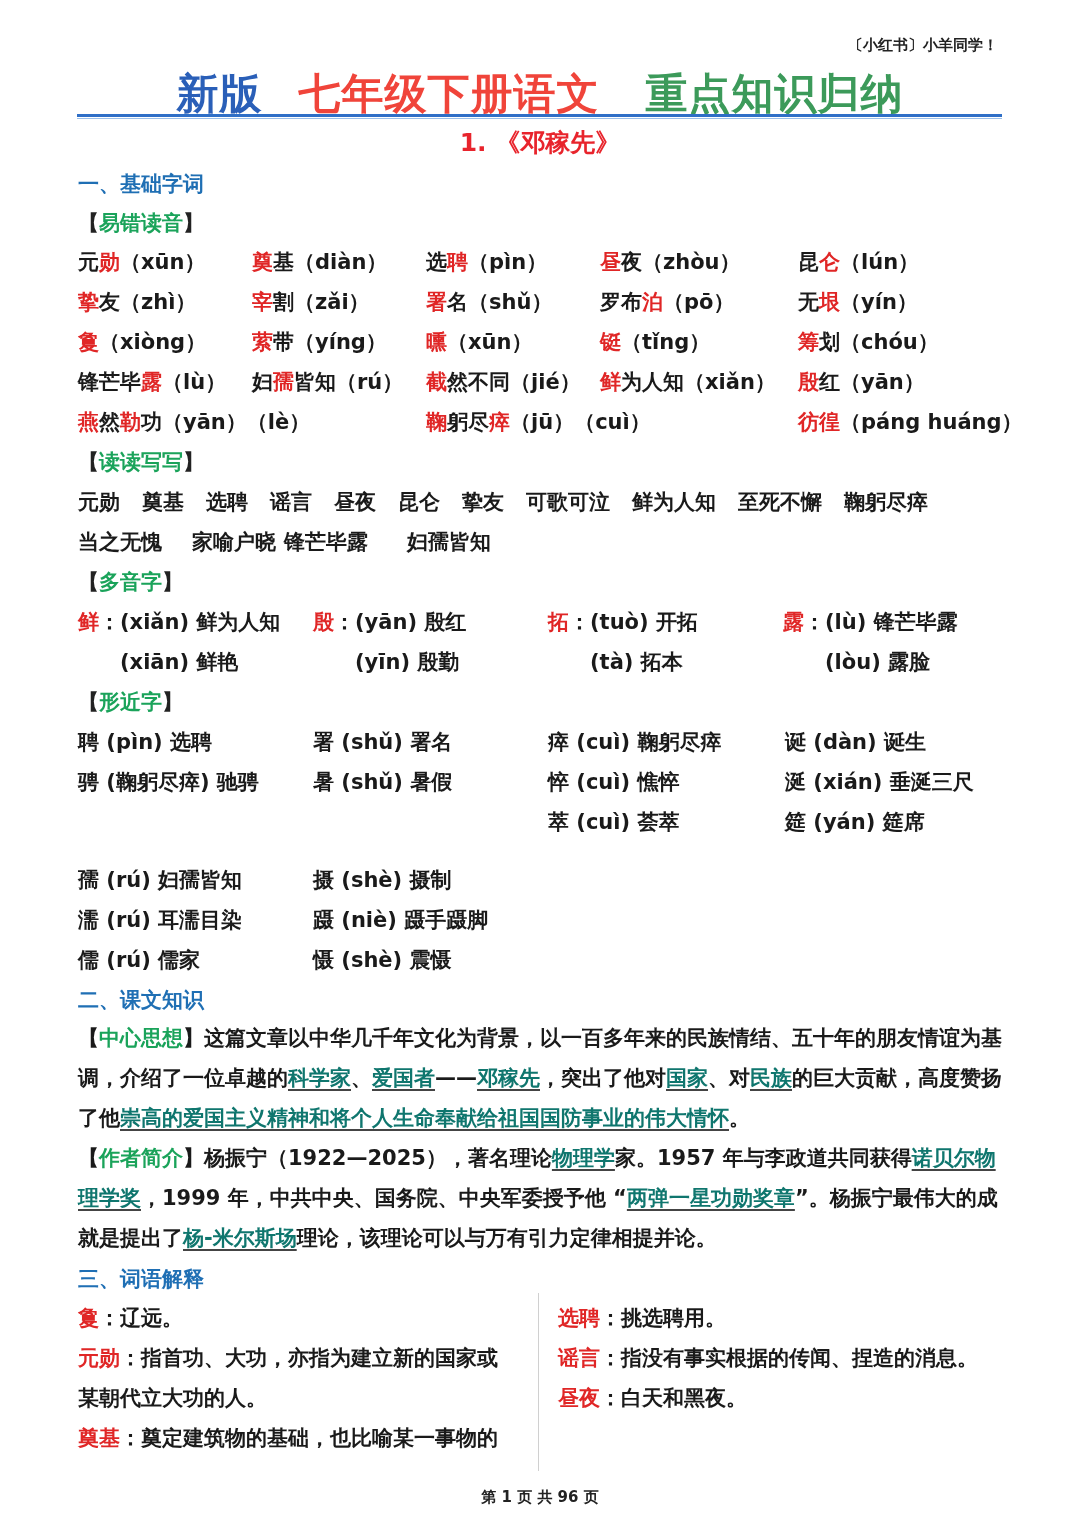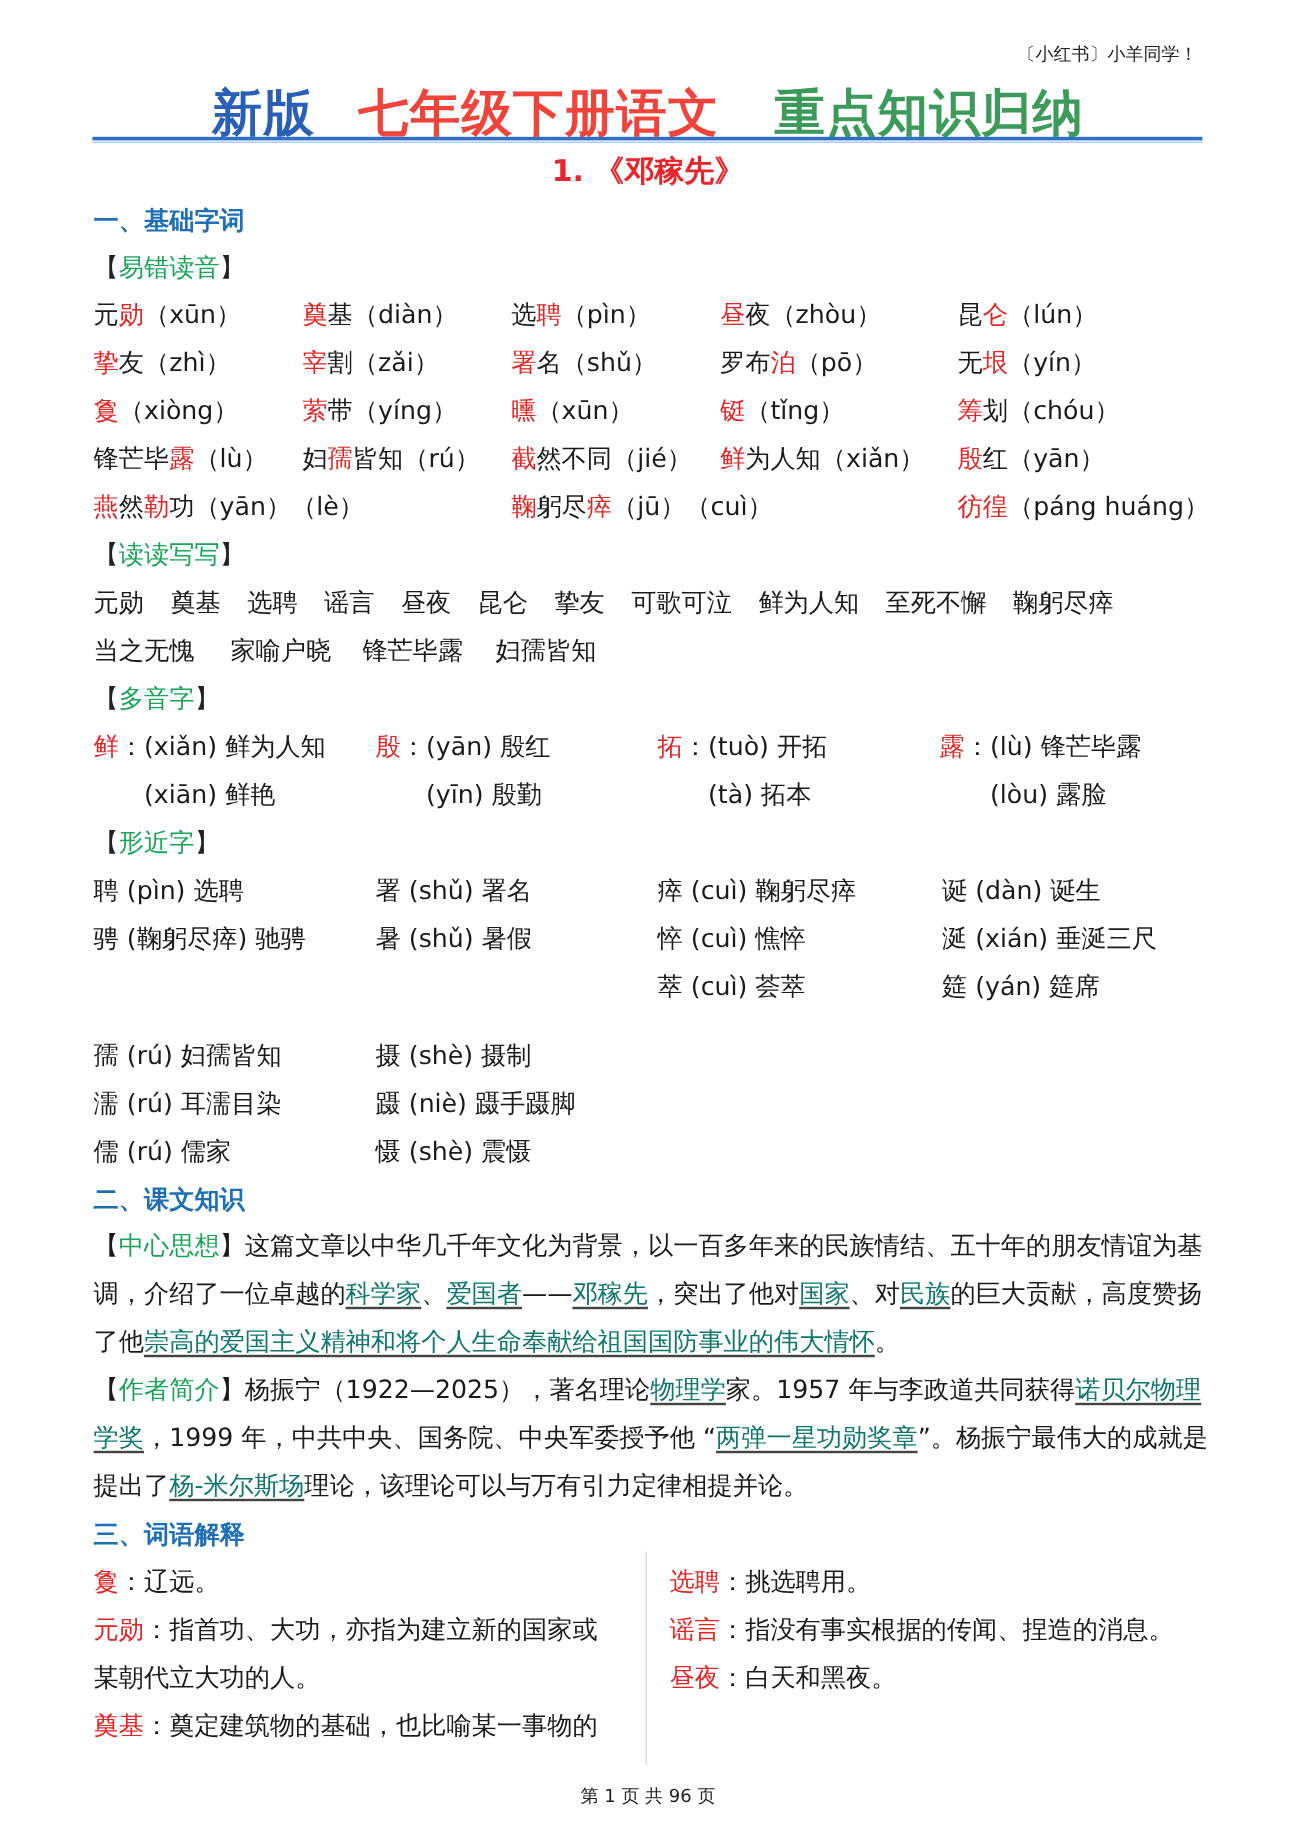--- a/index.html
+++ b/index.html
@@ -1,18 +1,18 @@
 <!DOCTYPE html>
 <html><head>
 <meta charset="utf-8">
 <style>
   html, body { margin:0; padding:0; background:#ffffff; }
   body { width:1080px; height:1527px; position:relative; overflow:hidden;
          font-family:"DejaVu Sans","Liberation Sans",sans-serif; color:#1a1a1a; }
-  .abs { position:absolute; }
+  .abs { position:absolute;font-weight:bold; }
   .watermark { right:82px; top:36px; font-size:15px; color:#222; }
   .title { left:0; width:1080px; top:66px; text-align:center; font-size:42px; font-weight:bold; letter-spacing:1px; white-space:nowrap; }
   .title span { display:inline-block; }
   .t1 { color:#2a5fb8; margin-right:36px;font-family:Liberation Mono, monospace; }
   .t2 { color:#f0443a; margin-right:46px; }
   .t3 { color:#3c9a5a; }
   .rule { left:77px; width:925px; top:114px; height:3px; background:#2f6fc7; }
   .rule2 { left:77px; width:925px; top:118px; height:1px; background:#9cc0ea; }
   .subtitle { left:0; width:1080px; top:126px; text-align:center; font-size:25px; color:#e8242c; font-weight:bold; }
   .sec { left:78px; font-size:21px; font-weight:bold; color:#1f6fb4; }
@@ -76,21 +76,21 @@
   </div>
 
 <div class="abs row" style="top:408px">
   <span class="cell" style="left:0"><span class="r">燕</span><span>然</span><span class="r">勒</span><span>功</span><span>（yān）（lè）</span></span>
   <span class="cell" style="left:348px"><span class="r">鞠</span><span>躬尽</span><span class="r">瘁</span><span>（jū）（cuì）</span></span>
   <span class="cell" style="left:720px"><span class="r">彷徨</span><span>（páng huáng）</span></span>
 </div>
 
 <div class="abs tag" style="top:448px">【<span class="g">读读写写</span>】</div>
 <div class="abs line" style="top:488px" id="dudu1"><span style="margin-right:22px">元勋</span><span style="margin-right:22px">奠基</span><span style="margin-right:22px">选聘</span><span style="margin-right:22px">谣言</span><span style="margin-right:22px">昼夜</span><span style="margin-right:22px">昆仑</span><span style="margin-right:22px">挚友</span><span style="margin-right:22px">可歌可泣</span><span style="margin-right:22px">鲜为人知</span><span style="margin-right:22px">至死不懈</span><span style="margin-right:22px">鞠躬尽瘁</span></div>
-<div class="abs line" style="top:528px" id="dudu2"><span style="margin-right:30px">当之无愧</span><span style="margin-right:26px">家喻户晓</span><span style="margin-right:27px">锋芒毕露</span><span style="margin-right:22px">妇孺皆知</span></div>
+<div class="abs line" style="top:528px" id="dudu2"><span style="margin-right:30px">当之无愧</span><span style="margin-right:8px">家喻户晓</span><span style="margin-right:39px">锋芒毕露</span><span style="margin-right:22px">妇孺皆知</span></div>
 
 <div class="abs tag" style="top:568px">【<span class="g">多音字</span>】</div>
 <div id="poly">
     <div class="abs row" style="top:608px;left:78px"><span class="r">鲜</span><span>：</span><span>(xiǎn) 鲜为人知</span></div>
     <div class="abs row" style="top:648px;left:120px">(xiān) 鲜艳</div>
     <div class="abs row" style="top:608px;left:313px"><span class="r">殷</span><span>：</span><span>(yān) 殷红</span></div>
     <div class="abs row" style="top:648px;left:355px">(yīn) 殷勤</div>
     <div class="abs row" style="top:608px;left:548px"><span class="r">拓</span><span>：</span><span>(tuò) 开拓</span></div>
     <div class="abs row" style="top:648px;left:590px">(tà) 拓本</div>
     <div class="abs row" style="top:608px;left:783px"><span class="r">露</span><span>：</span><span>(lù) 锋芒毕露</span></div>

